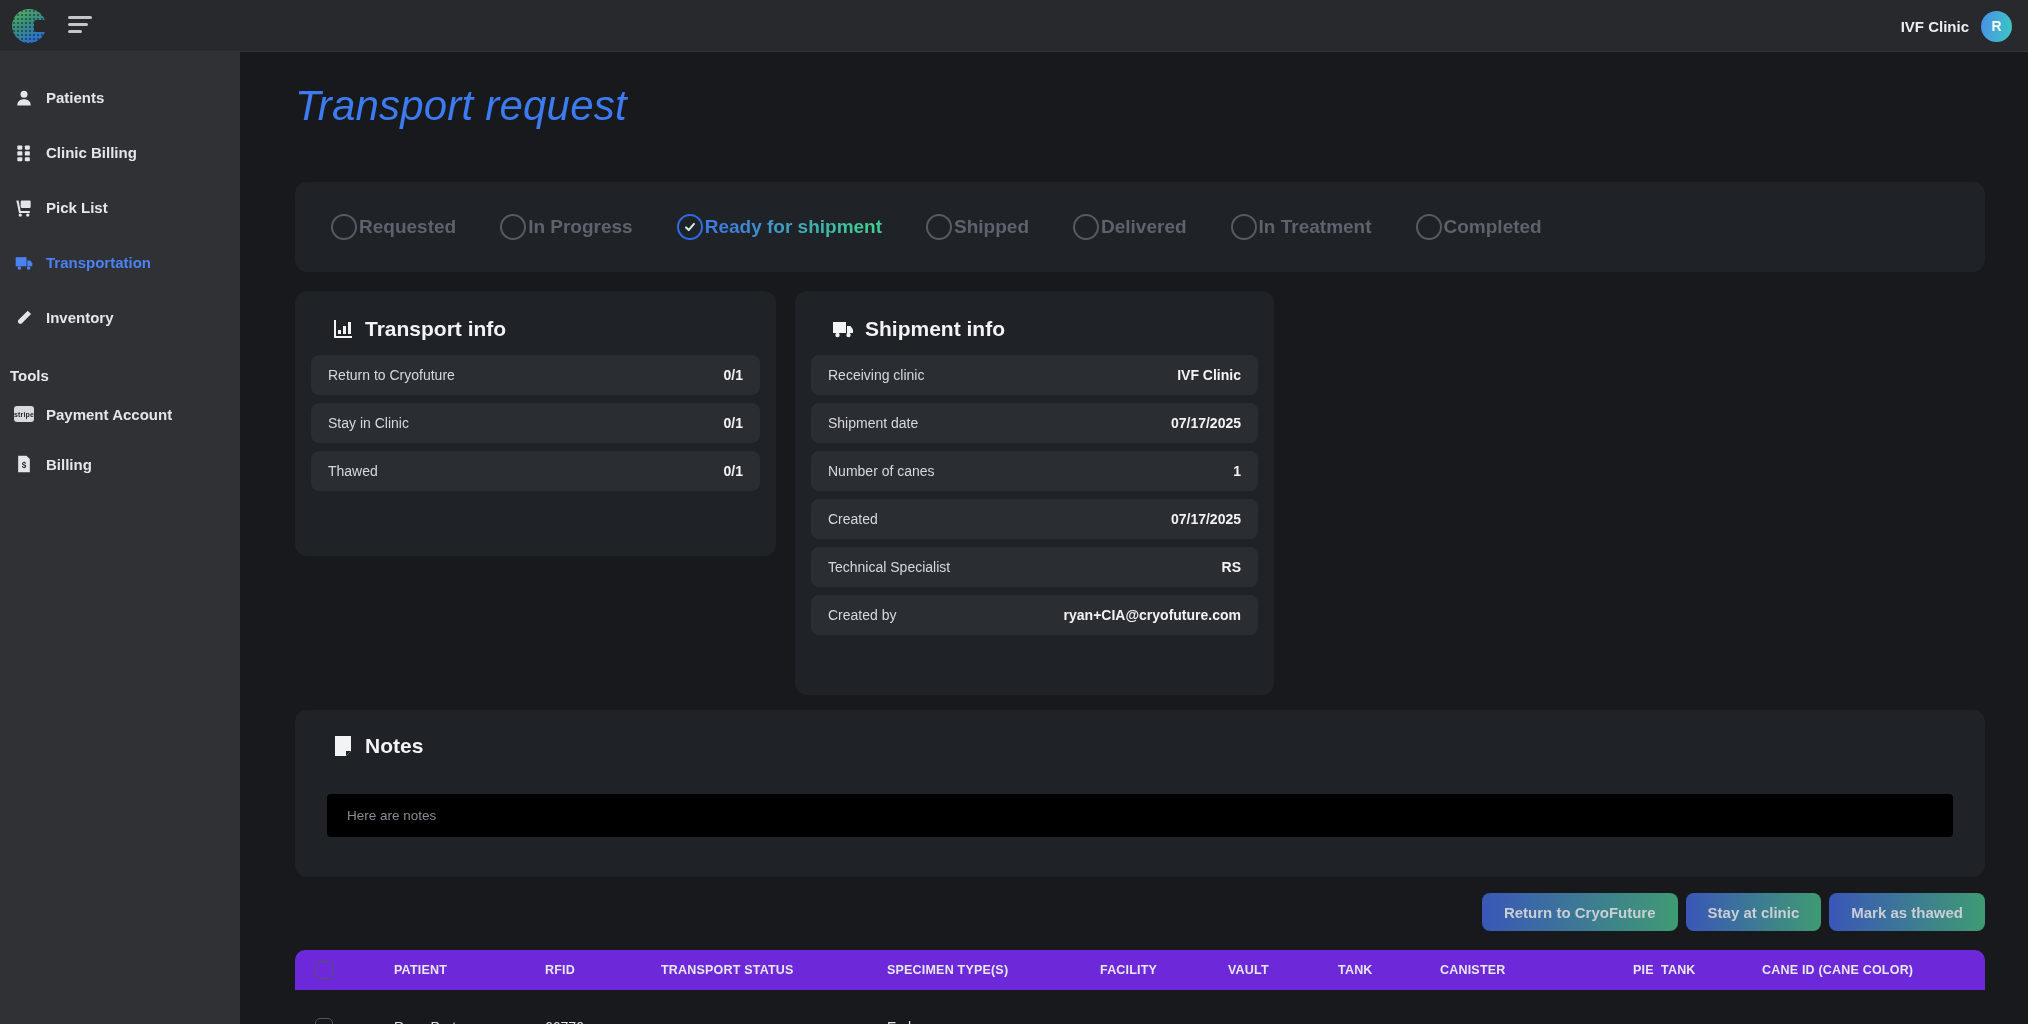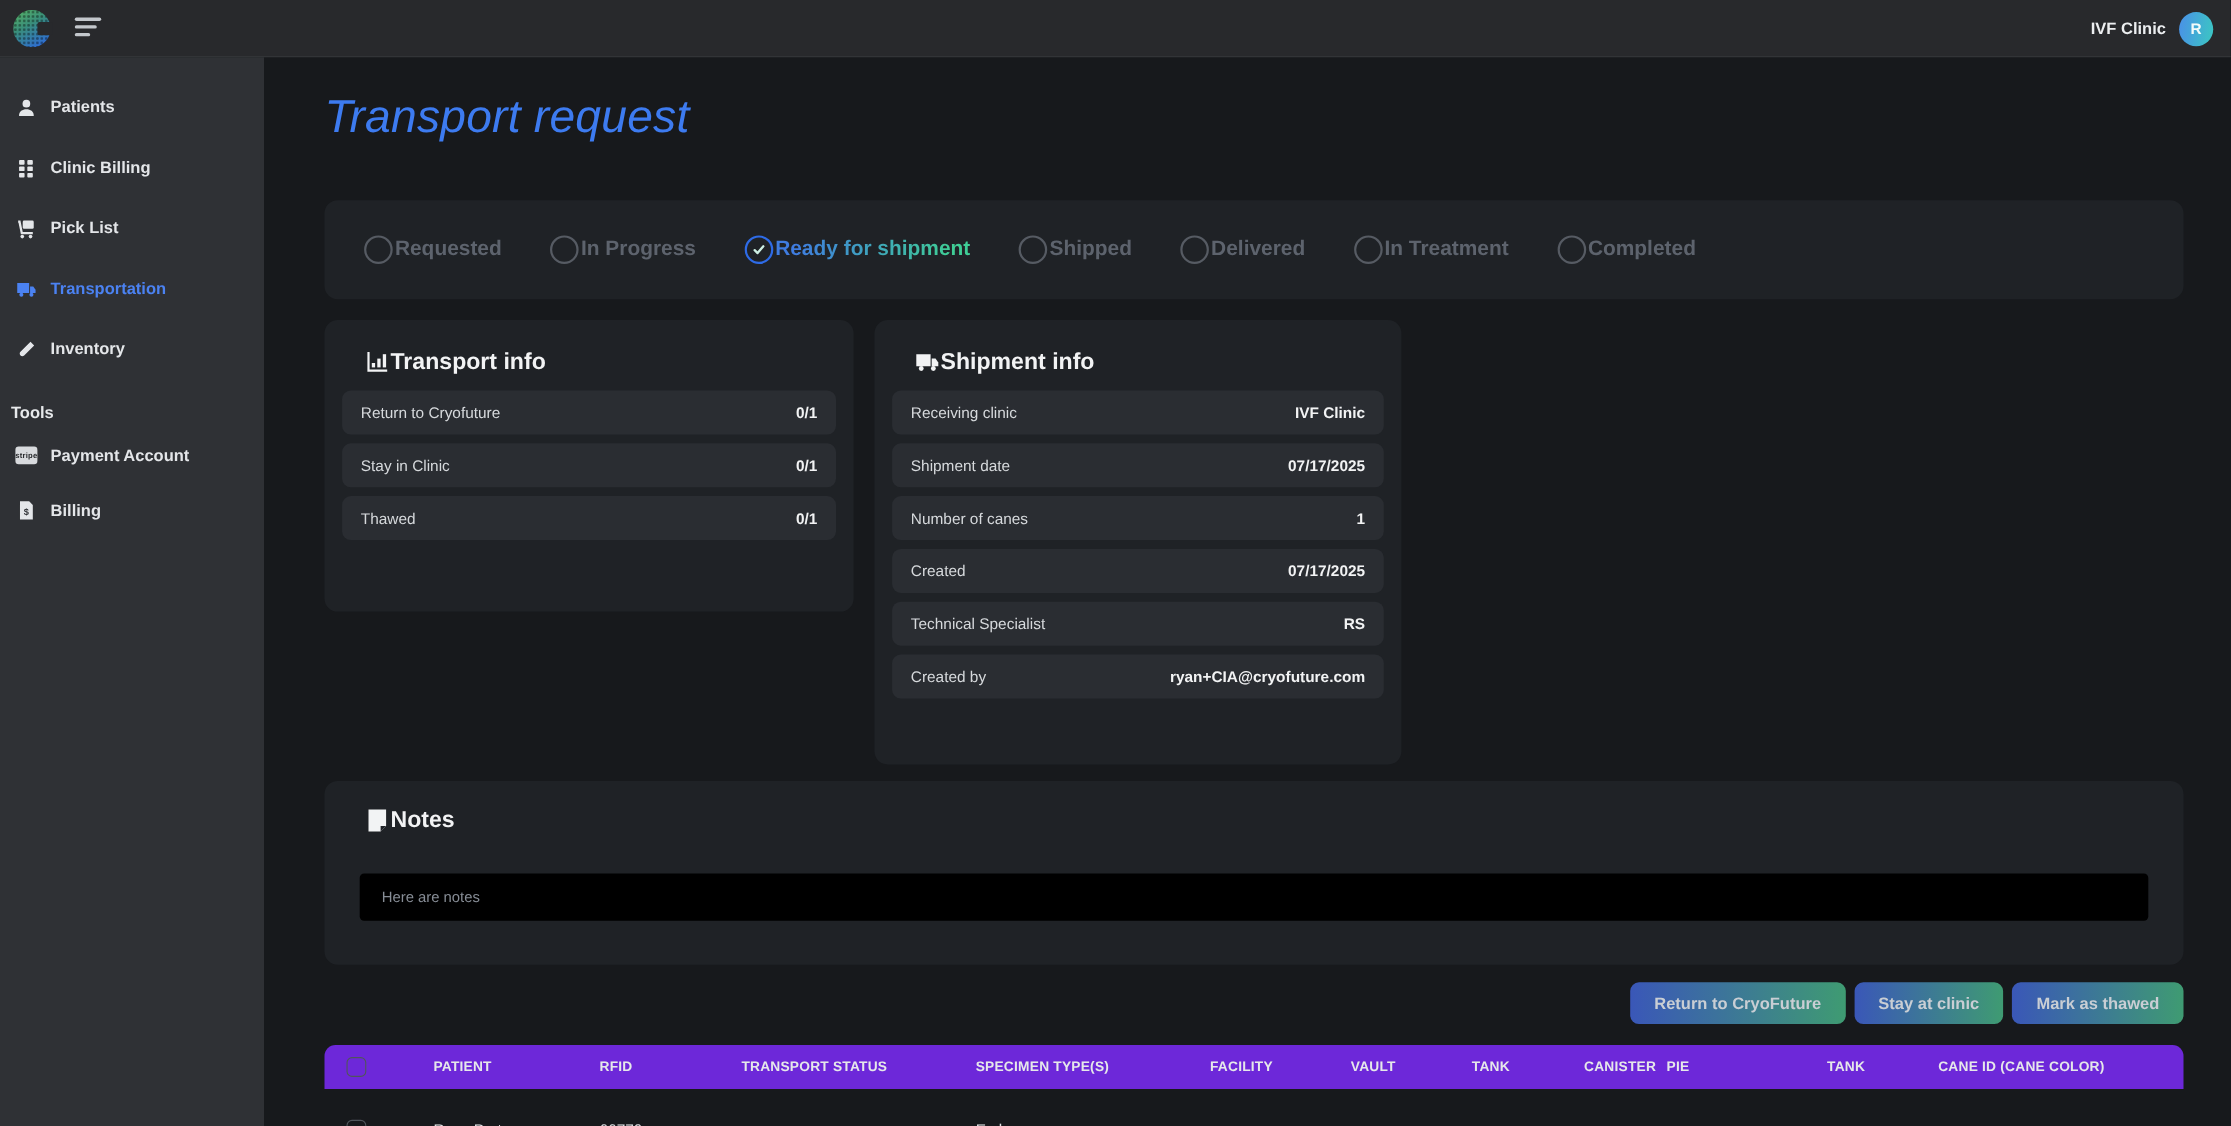--- a/index.html
+++ b/index.html
@@ -78,21 +78,21 @@
     display:flex; align-items:center; justify-content:center; margin-right:2px;
   }
   .step-label { font-size:19px; font-weight:700; color:#5d636d; }
   .step.active .step-circle { border-color:#2e6be6; }
   .step.active .step-label {
     background:linear-gradient(90deg,#3f7ce0 10%,#3fcd96 90%);
     -webkit-background-clip:text; background-clip:text; color:transparent;
   }
   .check-icon svg { width:14px; height:14px; stroke:#cdeee2; stroke-width:2.4; fill:none; stroke-linecap:round; stroke-linejoin:round; }
   
-  .card-title { display:flex; align-items:center; padding:26px 0 0 36px;
+  .card-title { display:flex; align-items:center; gap:10px; padding:26px 0 0 36px;
     font-size:21px; font-weight:700; color:#f2f3f4; }
   .card-title svg { width:24px; height:24px; fill:#f2f3f4; }
   .kv-list { padding:14px 16px 0 16px; display:flex; flex-direction:column; gap:8px; }
   .kv-row {
     height:40px; background:#2a2d32; border-radius:8px;
     display:flex; align-items:center; justify-content:space-between; padding:0 17px;
   }
   .kv-label { font-size:14px; color:#d6d9dc; }
   .kv-value { font-size:14px; font-weight:700; color:#f2f3f4; }
   .transport-card { left:55px; top:239px; width:481px; height:265px; }
@@ -341,27 +341,27 @@
   <div class="actions">
     <button class="grad-btn">Return to CryoFuture</button>
     <button class="grad-btn">Stay at clinic</button>
     <button class="grad-btn">Mark as thawed</button>
   </div>
 
   <div class="table-header">
     <div class="checkbox" style="left:20px; top:11px;"></div>
     <div class="th-cell" style="left:99px;">PATIENT</div>
     <div class="th-cell" style="left:250px;">RFID</div>
-    <div class="th-cell" style="left:366px;margin-left:13px;">TRANSPORT STATUS</div>
+    <div class="th-cell" style="left:366px;">TRANSPORT STATUS</div>
     <div class="th-cell" style="left:592px;">SPECIMEN TYPE(S)</div>
     <div class="th-cell" style="left:805px;">FACILITY</div>
     <div class="th-cell" style="left:933px;">VAULT</div>
     <div class="th-cell" style="left:1043px;">TANK</div>
     <div class="th-cell" style="left:1145px;">CANISTER</div>
-    <div class="th-cell" style="left:1220px;">PIE</div>
+    <div class="th-cell" style="left:1338px;">PIE</div>
     <div class="th-cell" style="left:1366px;">TANK</div>
     <div class="th-cell" style="left:1467px;">CANE ID (CANE COLOR)</div>
   </div>
 
   <div class="table-row">
     <div class="checkbox" style="left:20px; top:11px;"></div>
     <div class="td-cell" style="left:99px;">Ryan Partner</div>
     <div class="td-cell" style="left:250px;">66770</div>
     <div class="td-cell" style="left:592px;">Embryo</div>
   </div>

